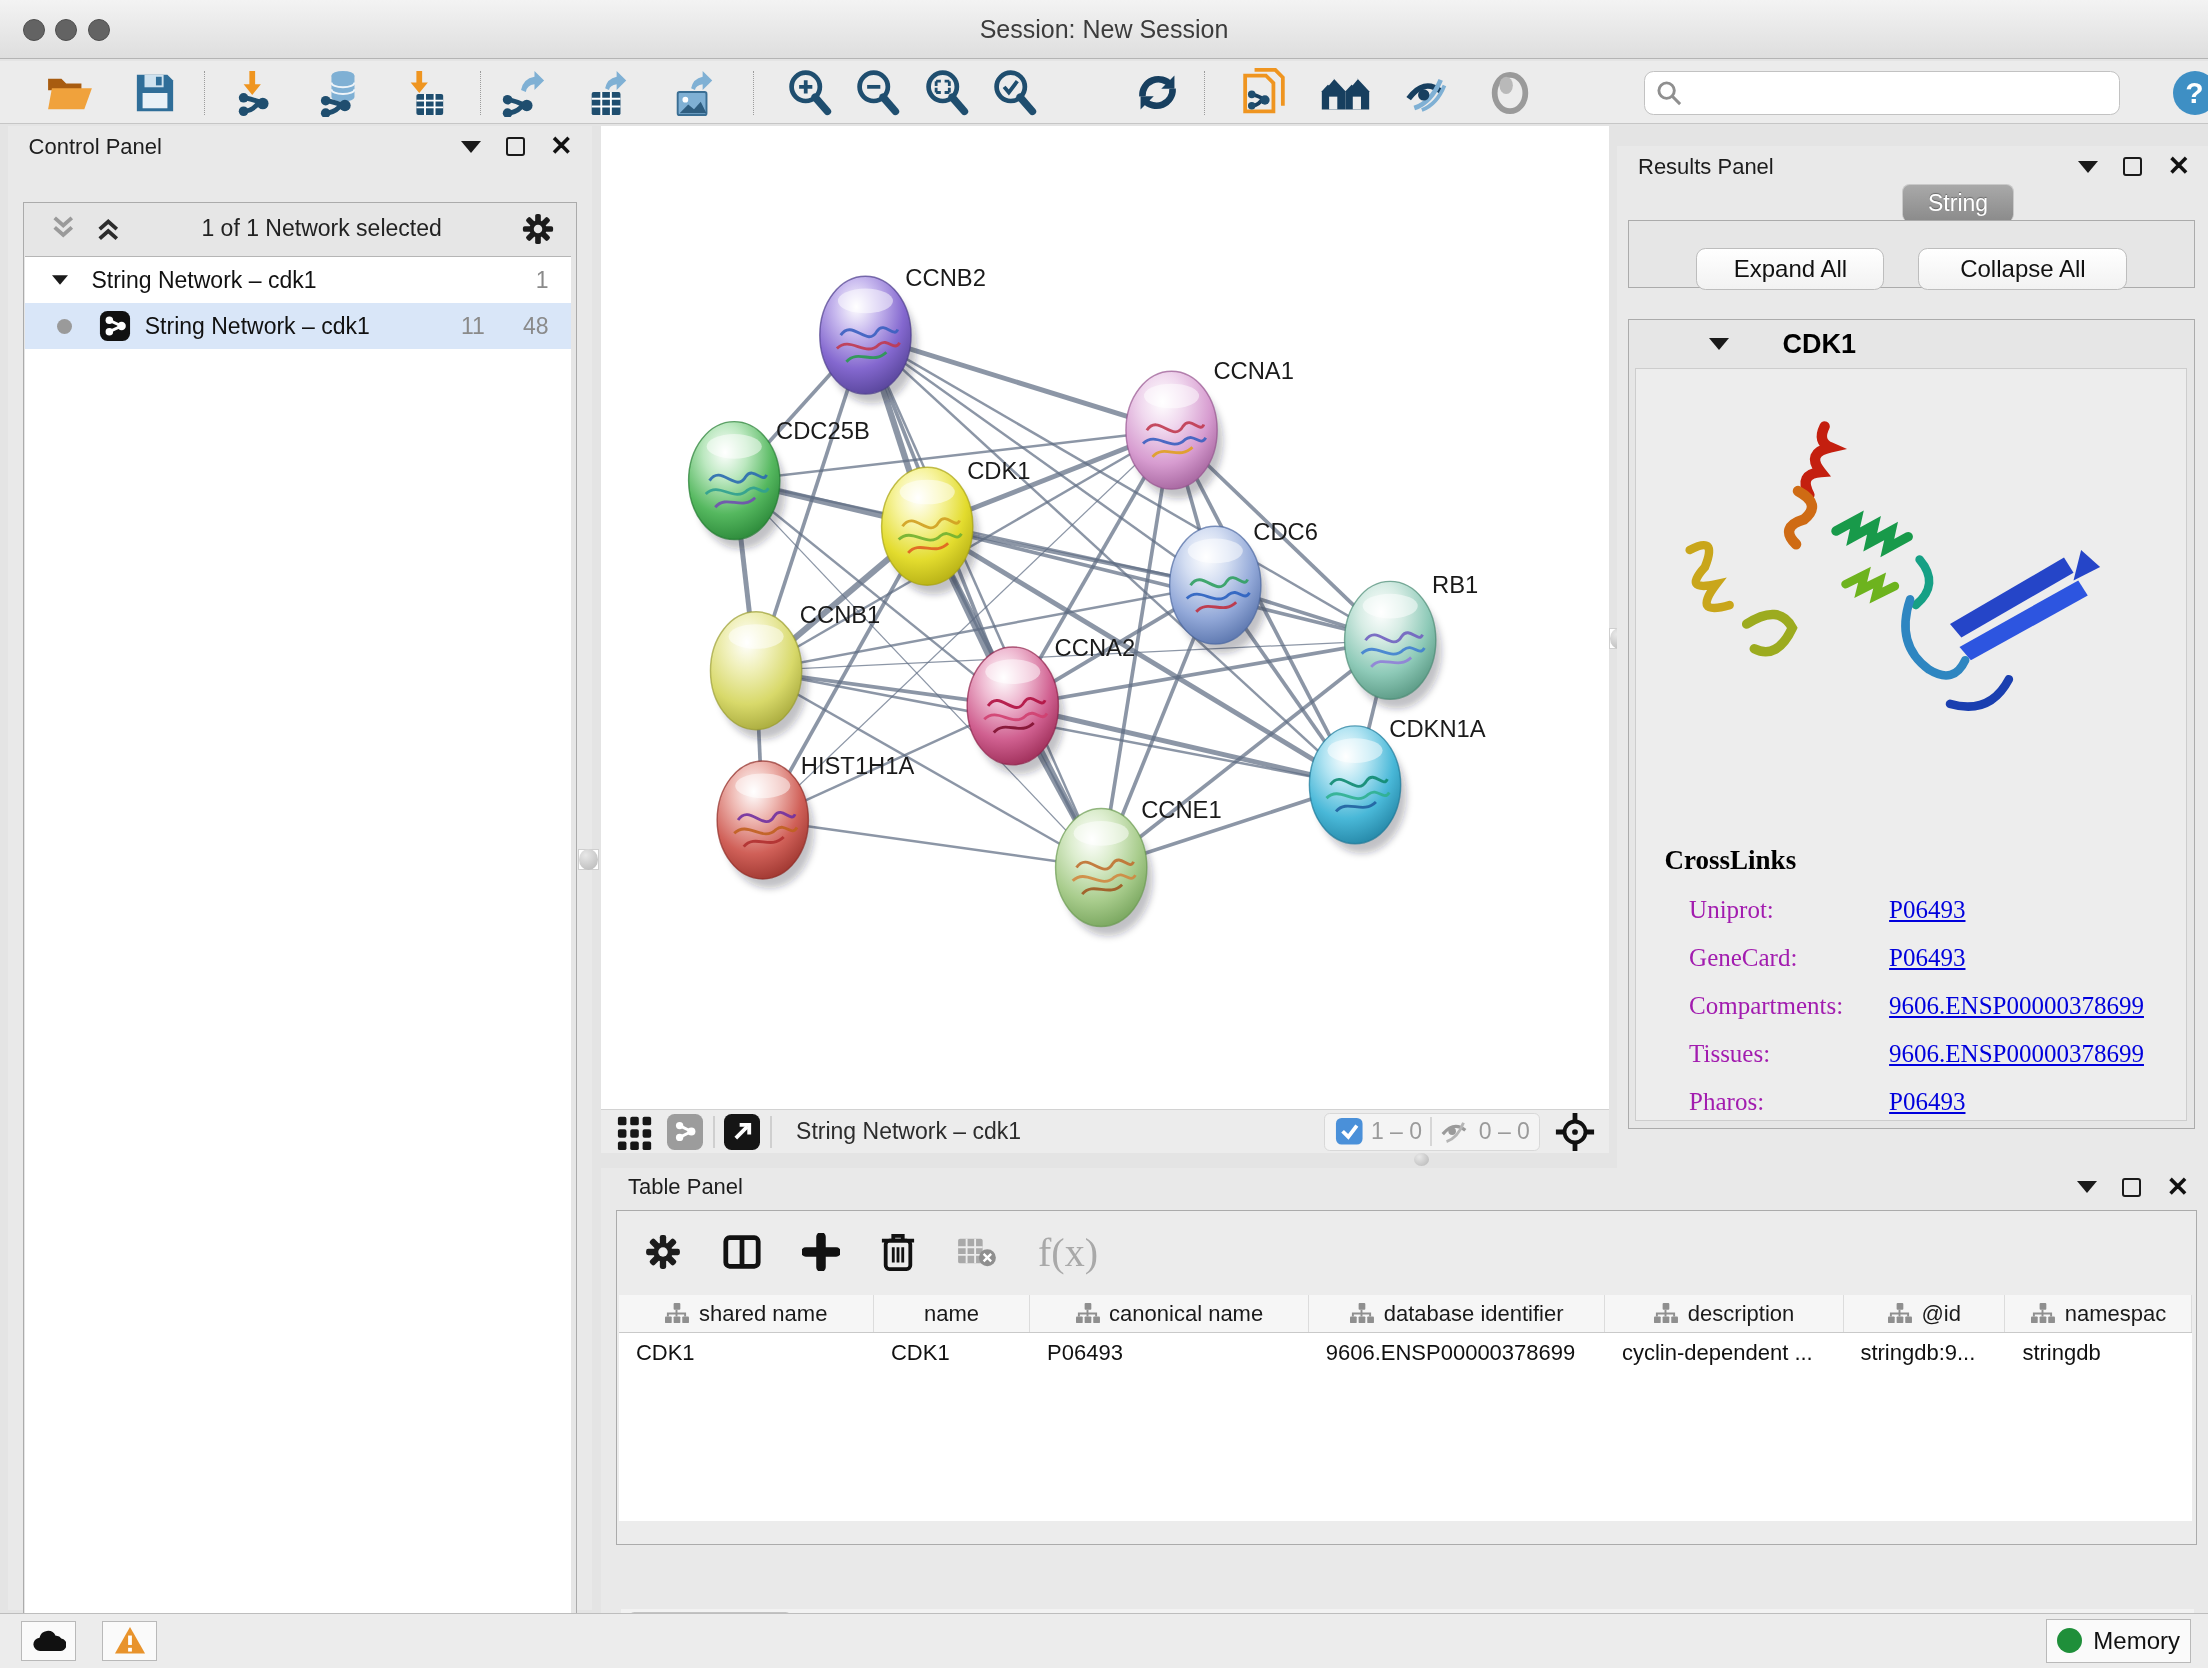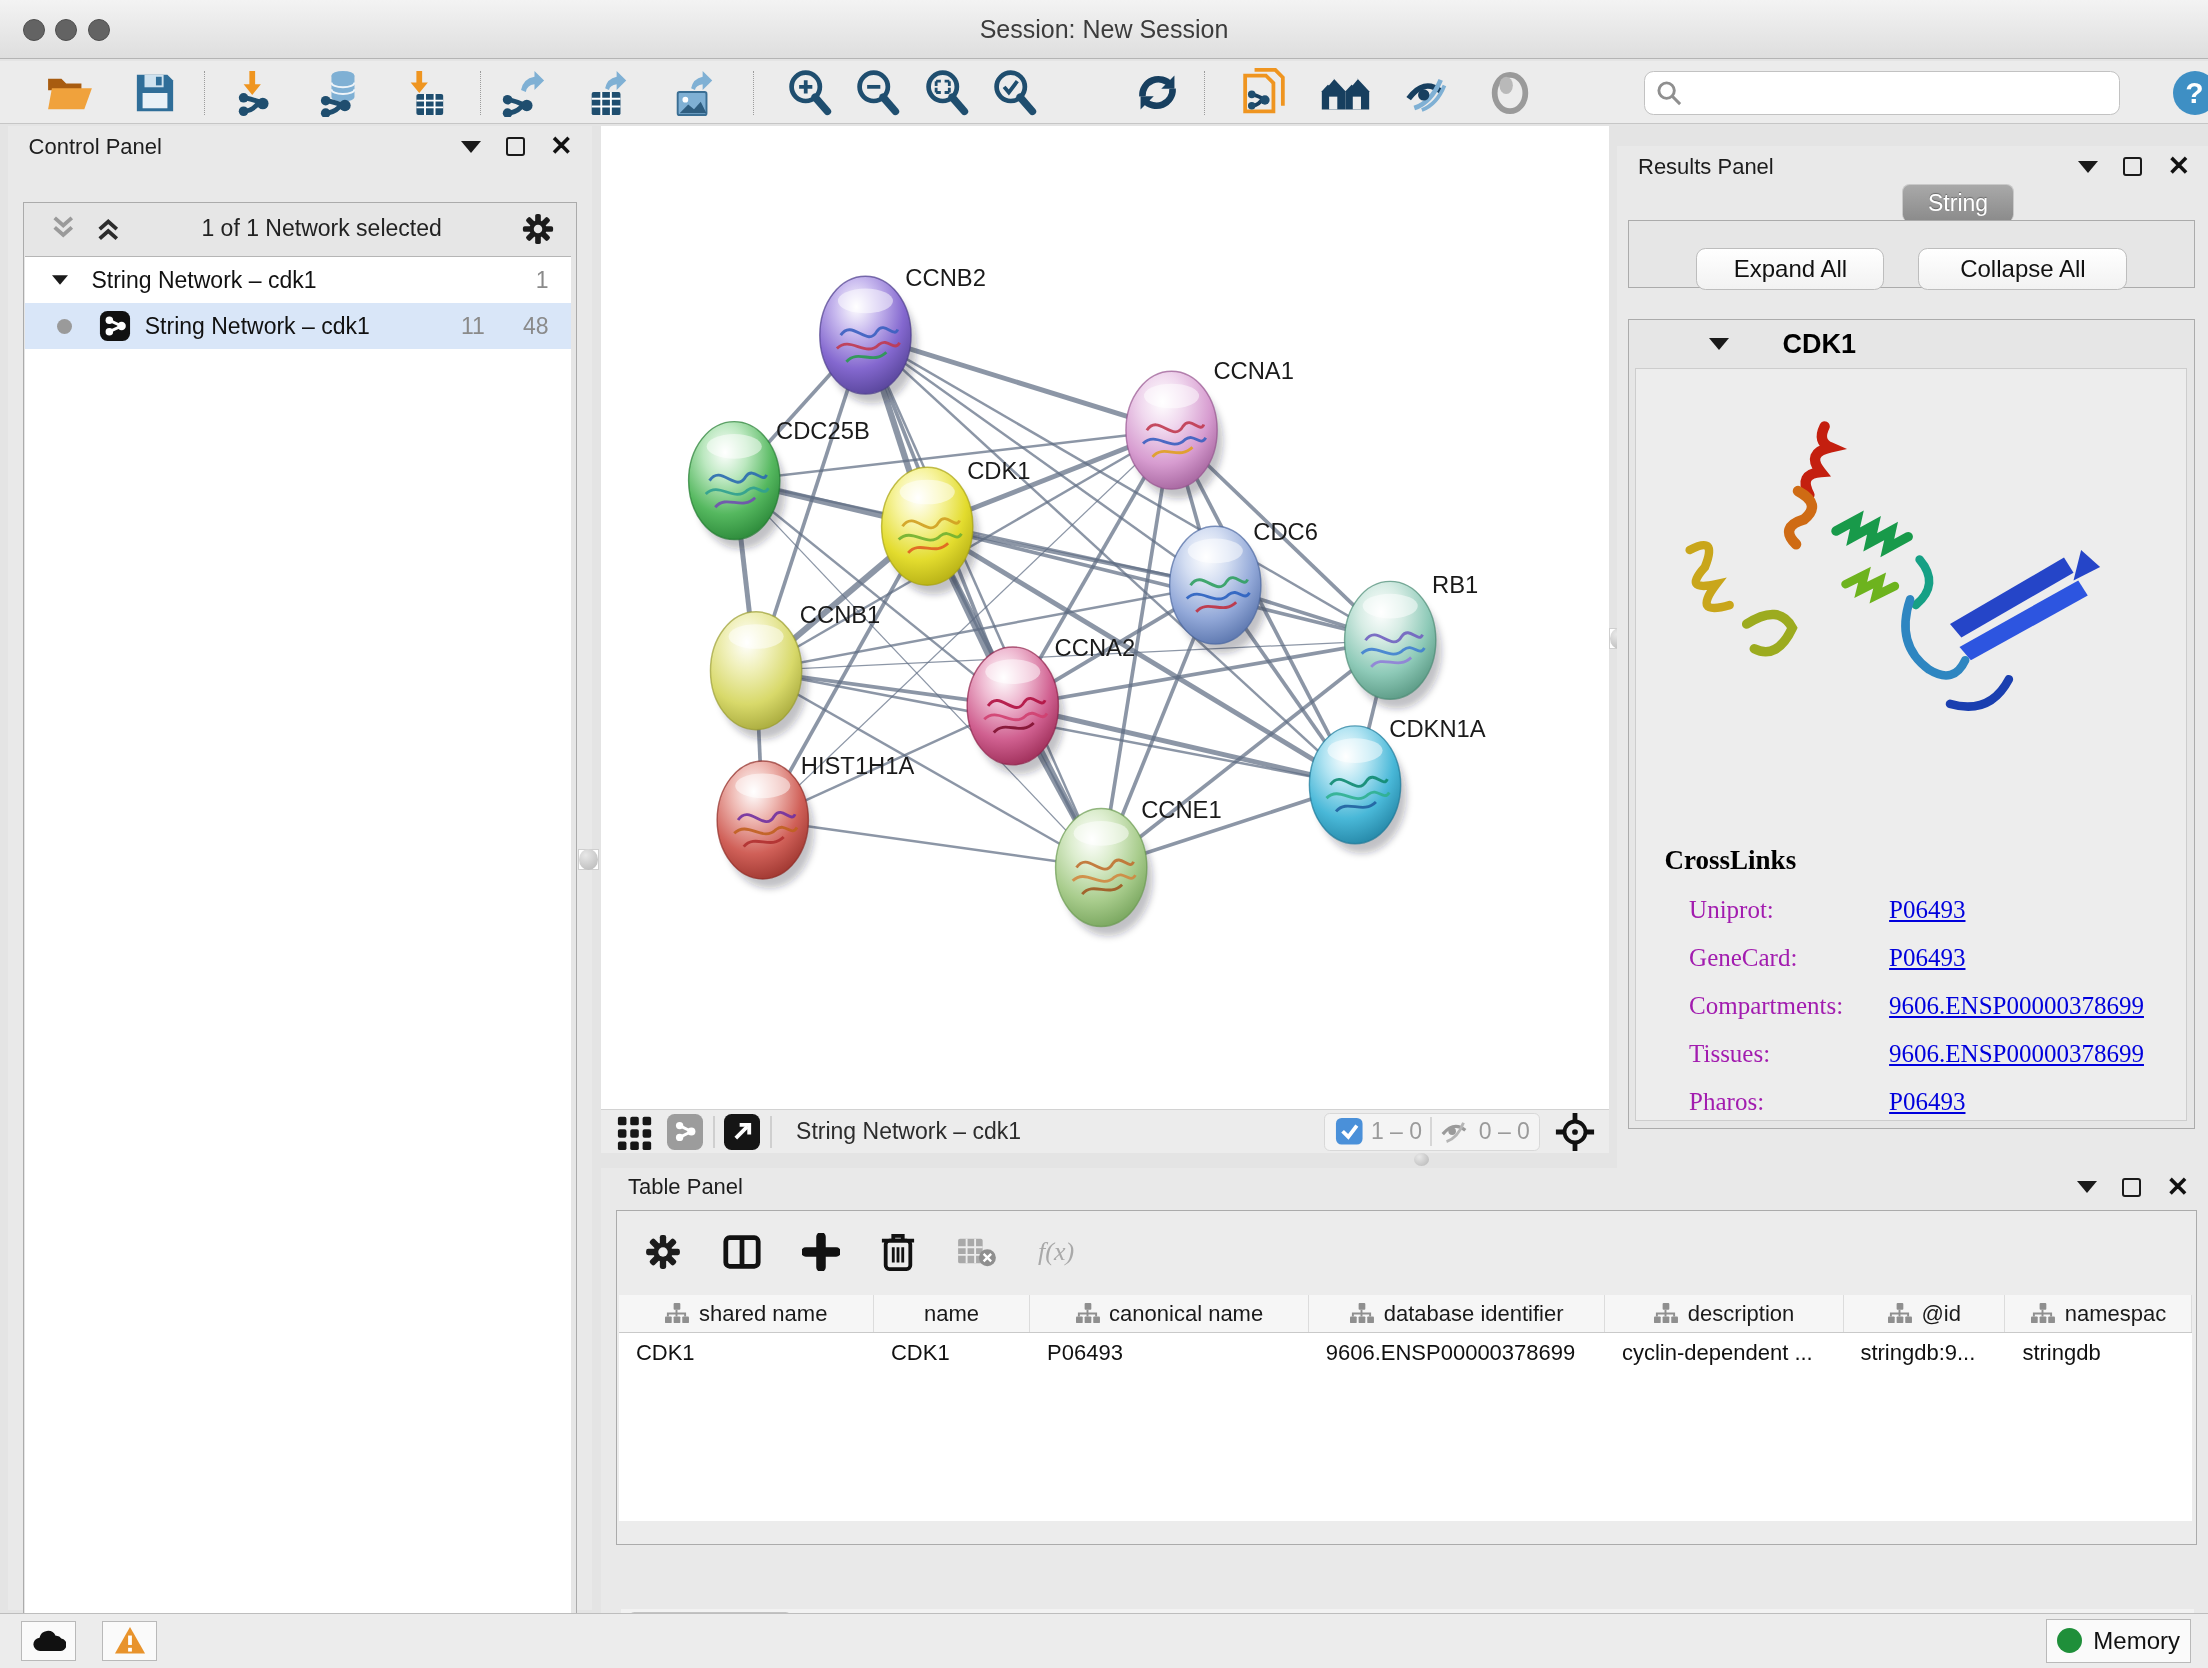--- a/index.html
+++ b/index.html
@@ -751,21 +751,21 @@
       <svg width="42" height="34" viewBox="0 0 44 36">
           <g fill="#a9a9a9">
             <rect x="2" y="4" width="26" height="26" rx="2"></rect>
           </g>
           <g stroke="#ececec" stroke-width="2">
             <path d="M2 13 h26 M2 21 h26 M11 4 v26 M20 4 v26"></path>
           </g>
           <circle cx="33" cy="24" r="9" fill="#8f8f8f"></circle>
           <path d="M29 20 l8 8 M37 20 l-8 8" stroke="#fff" stroke-width="2.5"></path>
         </svg>
-      <span style="font-family:'Liberation Serif',serif;font-style:italic;font-size:26px;color:#a9a9a9">f(x)</span>
+      <span style="font-family:'Liberation Serif',serif;font-size:40px;color:#a9a9a9">f(x)</span>
     </div>
     <div class="tp-grid">
       <div class="thead" id="table-header">
           <div class="th" style="width: 260px;">
             <svg width="25" height="23" viewBox="0 0 26 24">
               <g fill="#8f8f8f">
                 <rect x="10" y="1" width="7" height="7" rx="1"></rect>
                 <rect x="1" y="15" width="7" height="7" rx="1"></rect>
                 <rect x="10" y="15" width="7" height="7" rx="1"></rect>
                 <rect x="19" y="15" width="7" height="7" rx="1"></rect>

